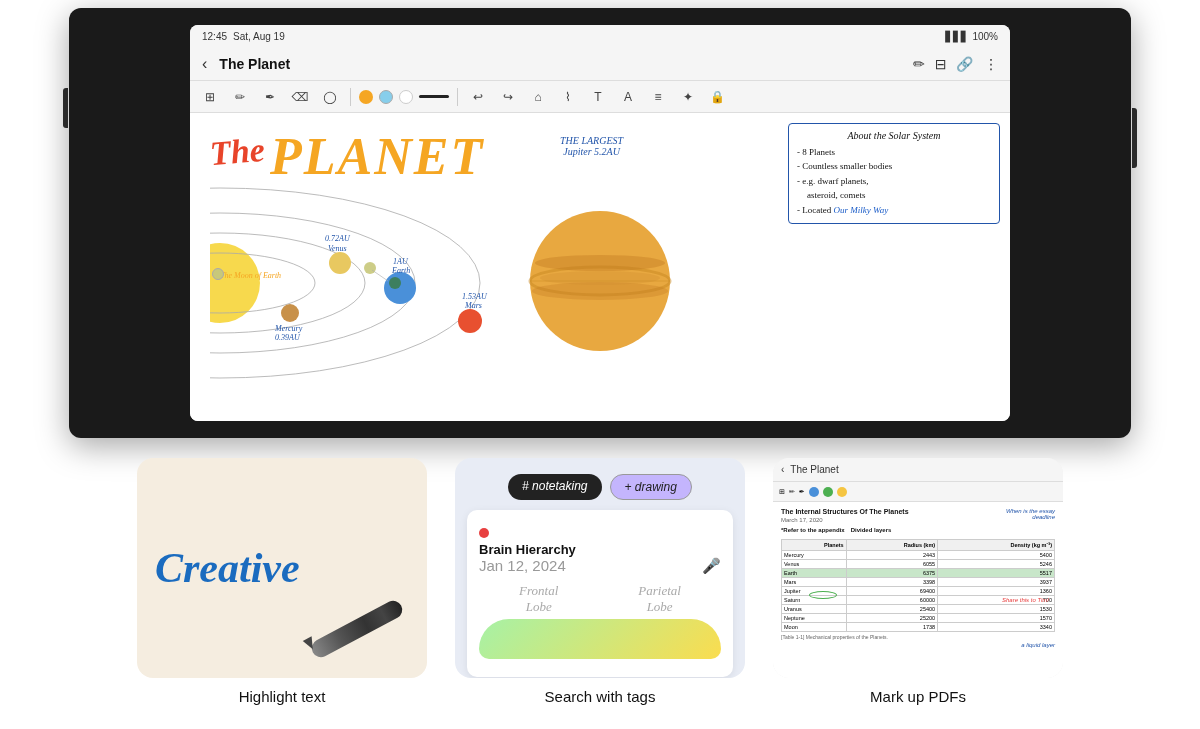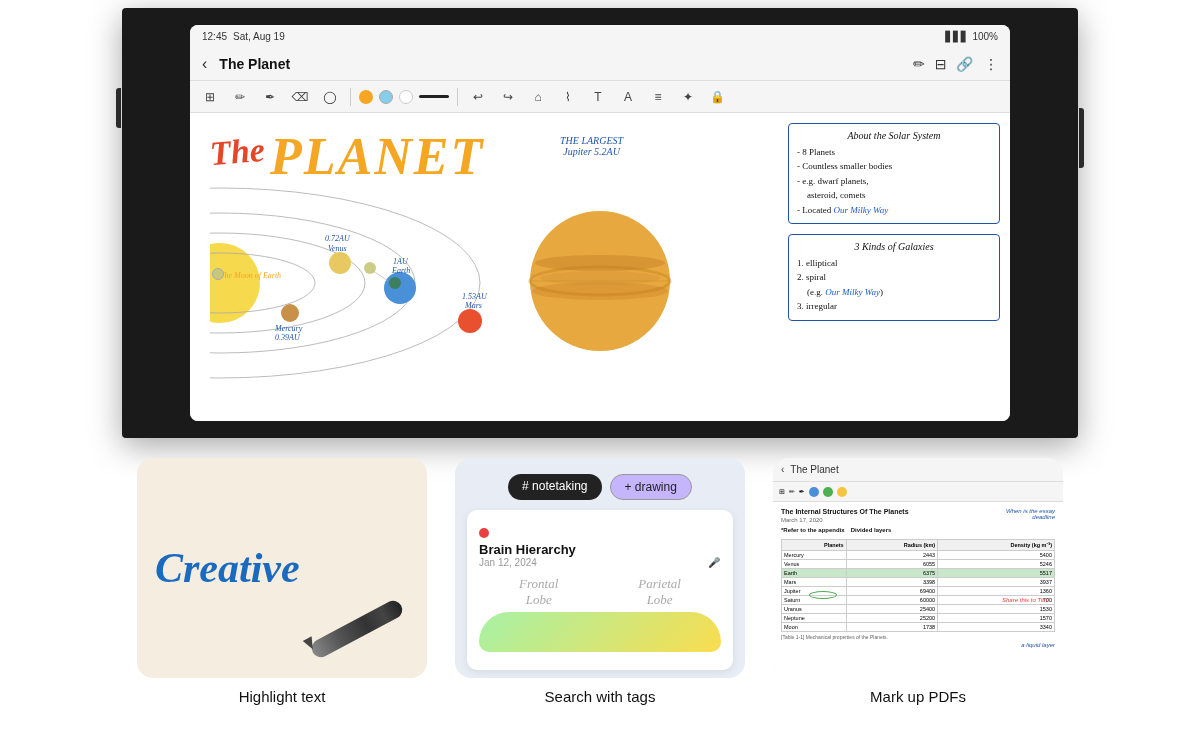--- a/index.html
+++ b/index.html
@@ -9,24 +9,24 @@
       background: #ffffff;
       font-family: -apple-system, BlinkMacSystemFont, 'Segoe UI', sans-serif;
       overflow: hidden;
       display: flex;
       flex-direction: column;
       align-items: center;
     }
 
     
     .tablet-shell {
-      width: 956px;
+      width: 1062px;
       height: 430px;
       background: #1a1a1a;
-      border-radius: 4px;
+      border-radius: 12px;
       position: relative;
       margin-top: 8px;
       display: flex;
       align-items: center;
       justify-content: center;
       box-shadow: 0 8px 32px rgba(0,0,0,0.35);
     }
     .tablet-screen {
       width: 820px;
       height: 396px;
@@ -247,20 +247,21 @@
       display: flex;
       flex-direction: column;
       align-items: center;
       justify-content: flex-start;
       padding: 16px 12px 10px;
       gap: 10px;
     }
     .tag-row {
       display: flex;
       gap: 8px;
+      font-style: italic;
     }
     .tag-pill {
       background: #222;
       color: #fff;
       border-radius: 20px;
       padding: 5px 14px;
       font-size: 12px;
       font-weight: 500;
     }
     .tag-pill.outline {
@@ -280,21 +281,21 @@
       background: #e84040;
       border-radius: 50%;
       margin-bottom: 4px;
     }
     .note-card-title {
       font-size: 13px;
       font-weight: 600;
       color: #111;
     }
     .note-card-date {
-      font-size: 10px;
+      font-size: 15px;
       color: #999;
       margin-bottom: 6px;
       display: flex;
       justify-content: space-between;
     }
     .note-card-content {
       display: flex;
       justify-content: space-around;
       margin-top: 8px;
     }
@@ -515,27 +516,20 @@
 
       <div class="note-sidebar">
         <div class="note-box">
           <div class="note-box-title">About the Solar System</div>
           <div class="note-line">- 8 Planets</div>
           <div class="note-line">- Countless smaller bodies</div>
           <div class="note-line">- e.g. dwarf planets,</div>
           <div class="note-line indent">asteroid, comets</div>
           <div class="note-line">- Located <span style="color:#1a5cc8;font-style:italic;">Our Milky Way</span></div>
         </div>
-        <div class="note-box">
-          <div class="note-box-title">3 Kinds of Galaxies</div>
-          <div class="note-line">1. elliptical</div>
-          <div class="note-line">2. spiral</div>
-          <div class="note-line indent">(e.g. <span style="color:#1a5cc8;font-style:italic;">Our Milky Way</span>)</div>
-          <div class="note-line">3. irregular</div>
-        </div>
       </div>
     </div>
 
   </div>
 </div>
 
 <div class="bottom-section">
 
   <div class="feature-card">
     <div class="card-thumb">

